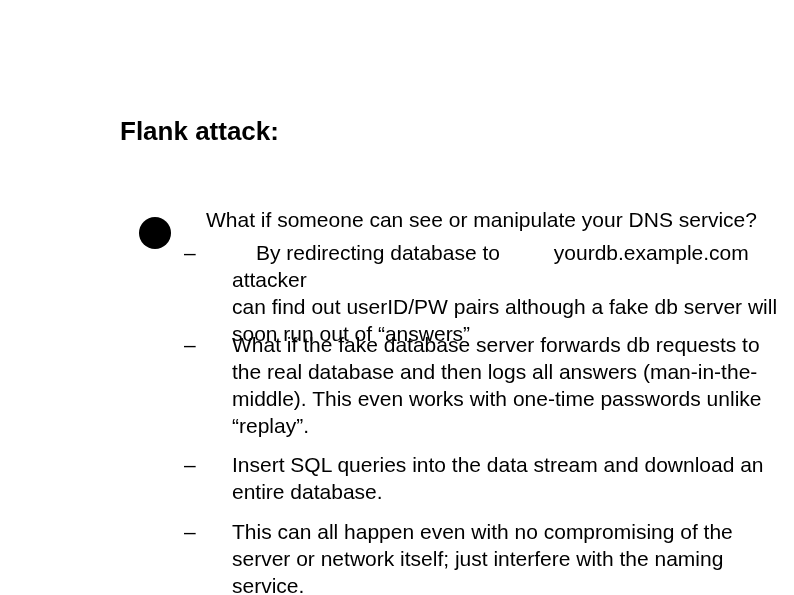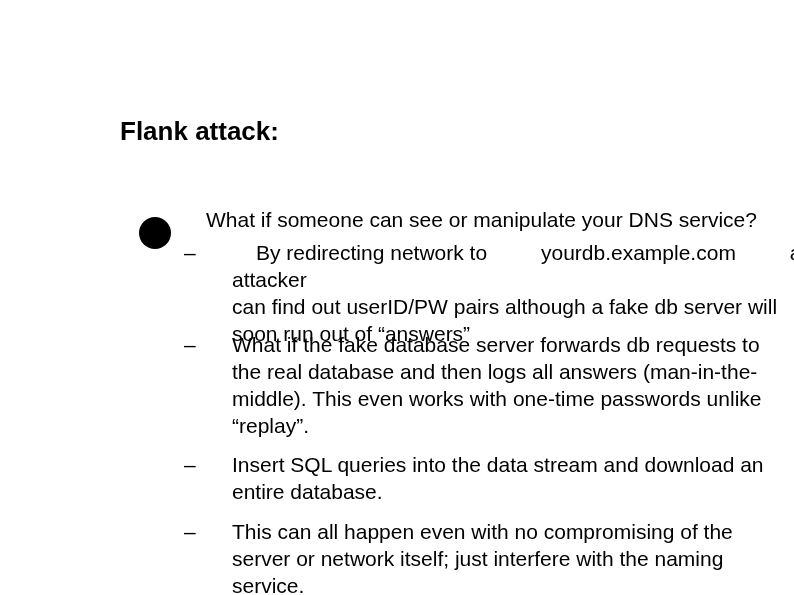--- a/index.html
+++ b/index.html
@@ -76,21 +76,21 @@
 
   <div class="title">Flank attack:</div>
 
   <div class="l1">
     <span class="dot"></span>
     <div class="btxt">What if someone can see or manipulate your DNS service?</div>
   </div>
 
   <div class="l2" id="sub1">
     <span class="dash">–</span>
-    <div class="txt"><span>By redirecting network to</span> <span class="em">yourdb.example.com</span> <span>an attacker
+    <div class="txt"><span>By redirecting database to</span> <span class="em">yourdb.example.com</span> <span>an attacker
 can find out userID/PW pairs although a fake db server will
 soon run out of “answers”</span></div>
   </div>
 
   <div class="l2" id="sub2">
     <span class="dash">–</span>
     <div class="txt">What if the fake database server forwards db requests to
 the real database and then logs all answers (man-in-the-
 middle). This even works with one-time passwords unlike
 “replay”.</div>

